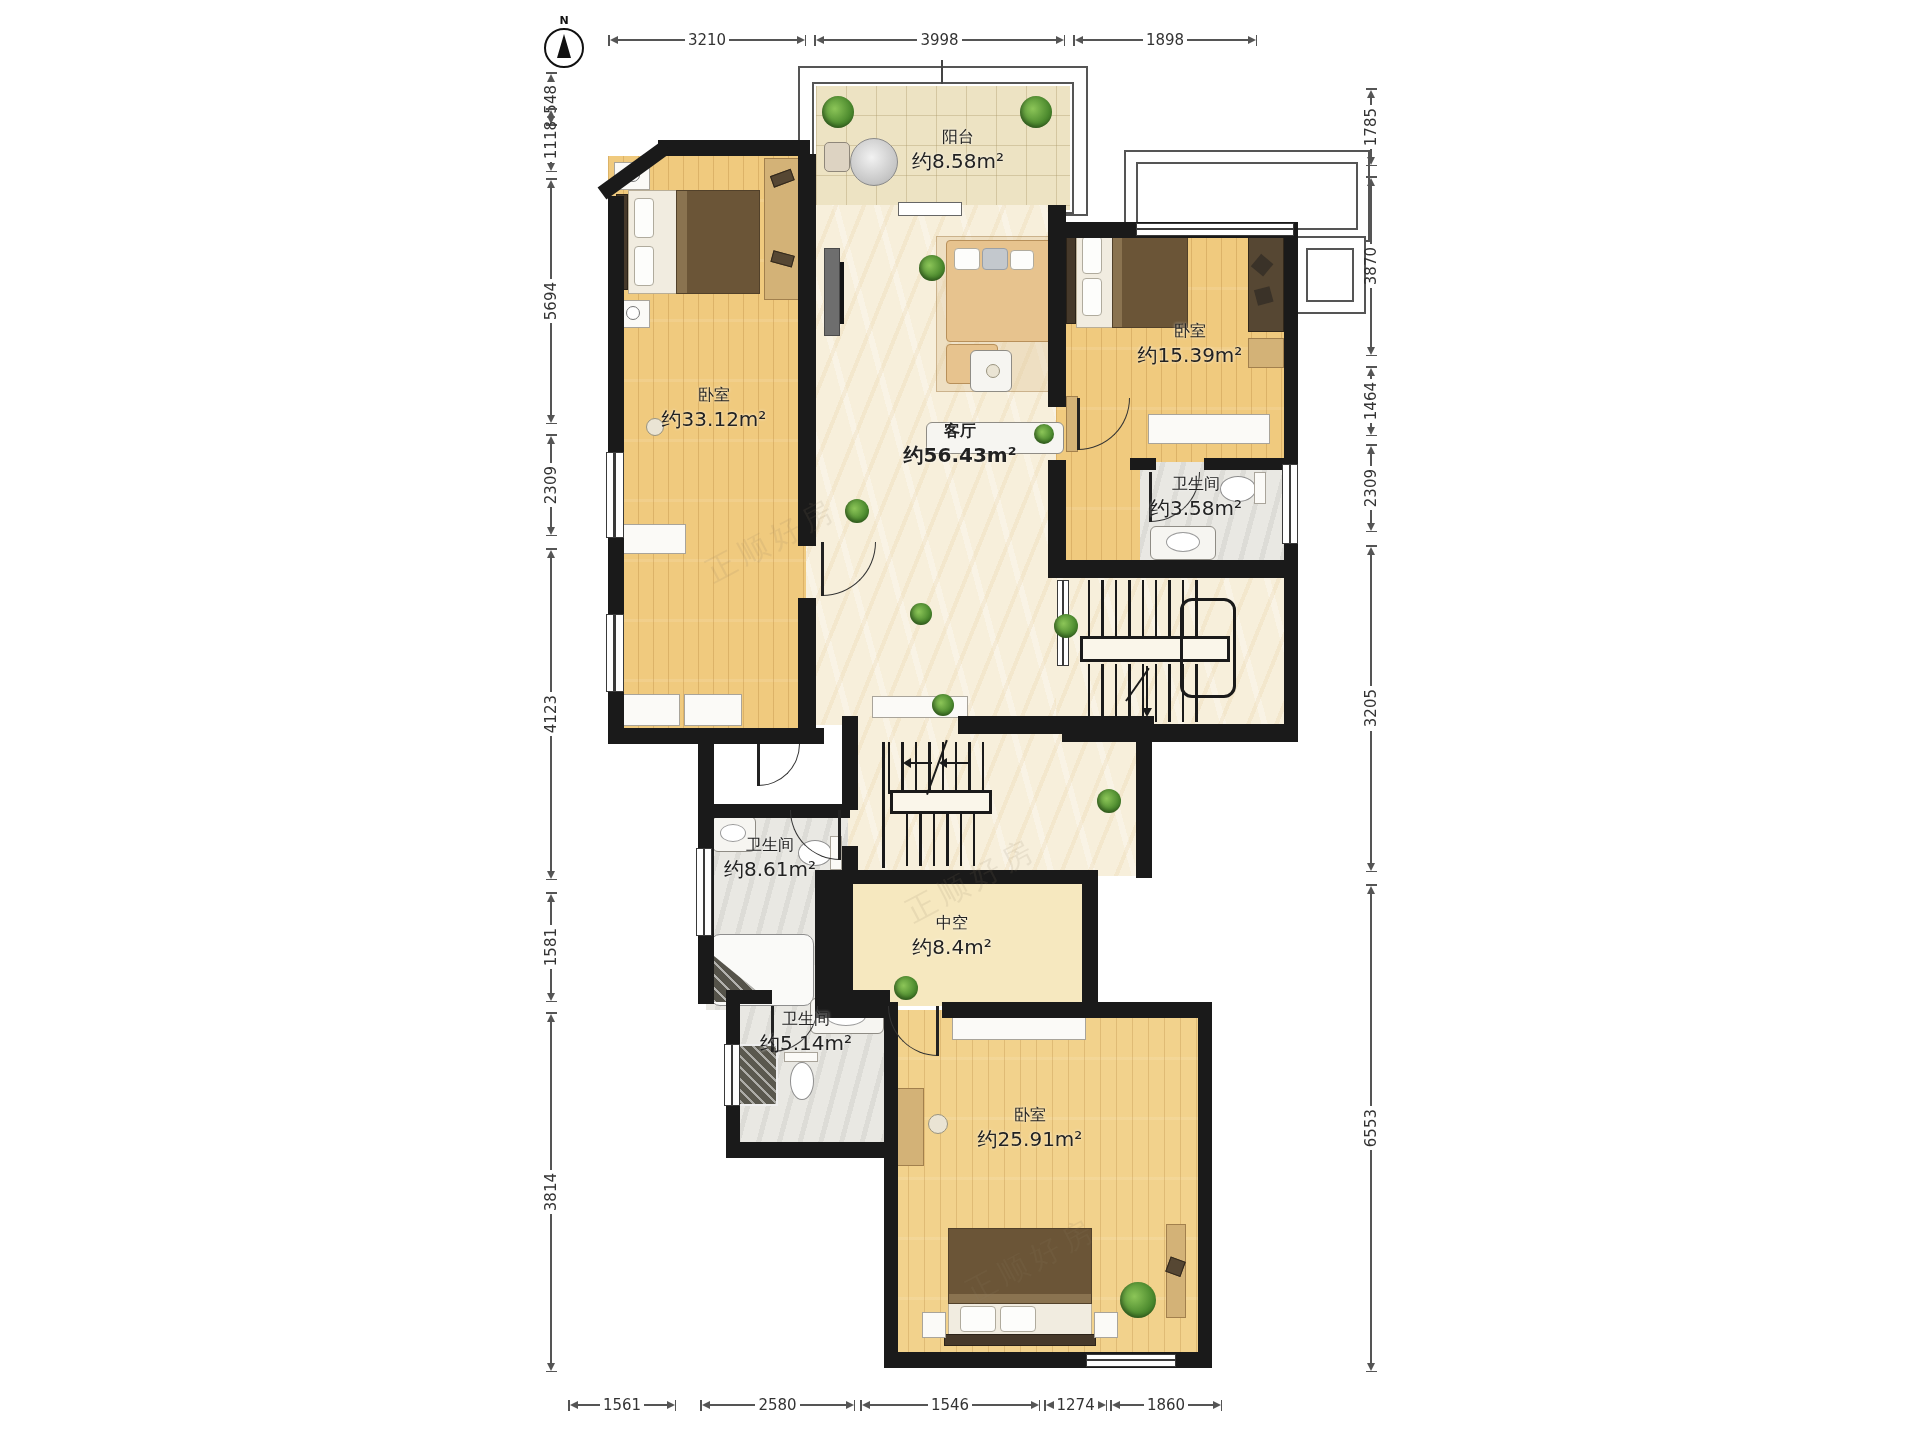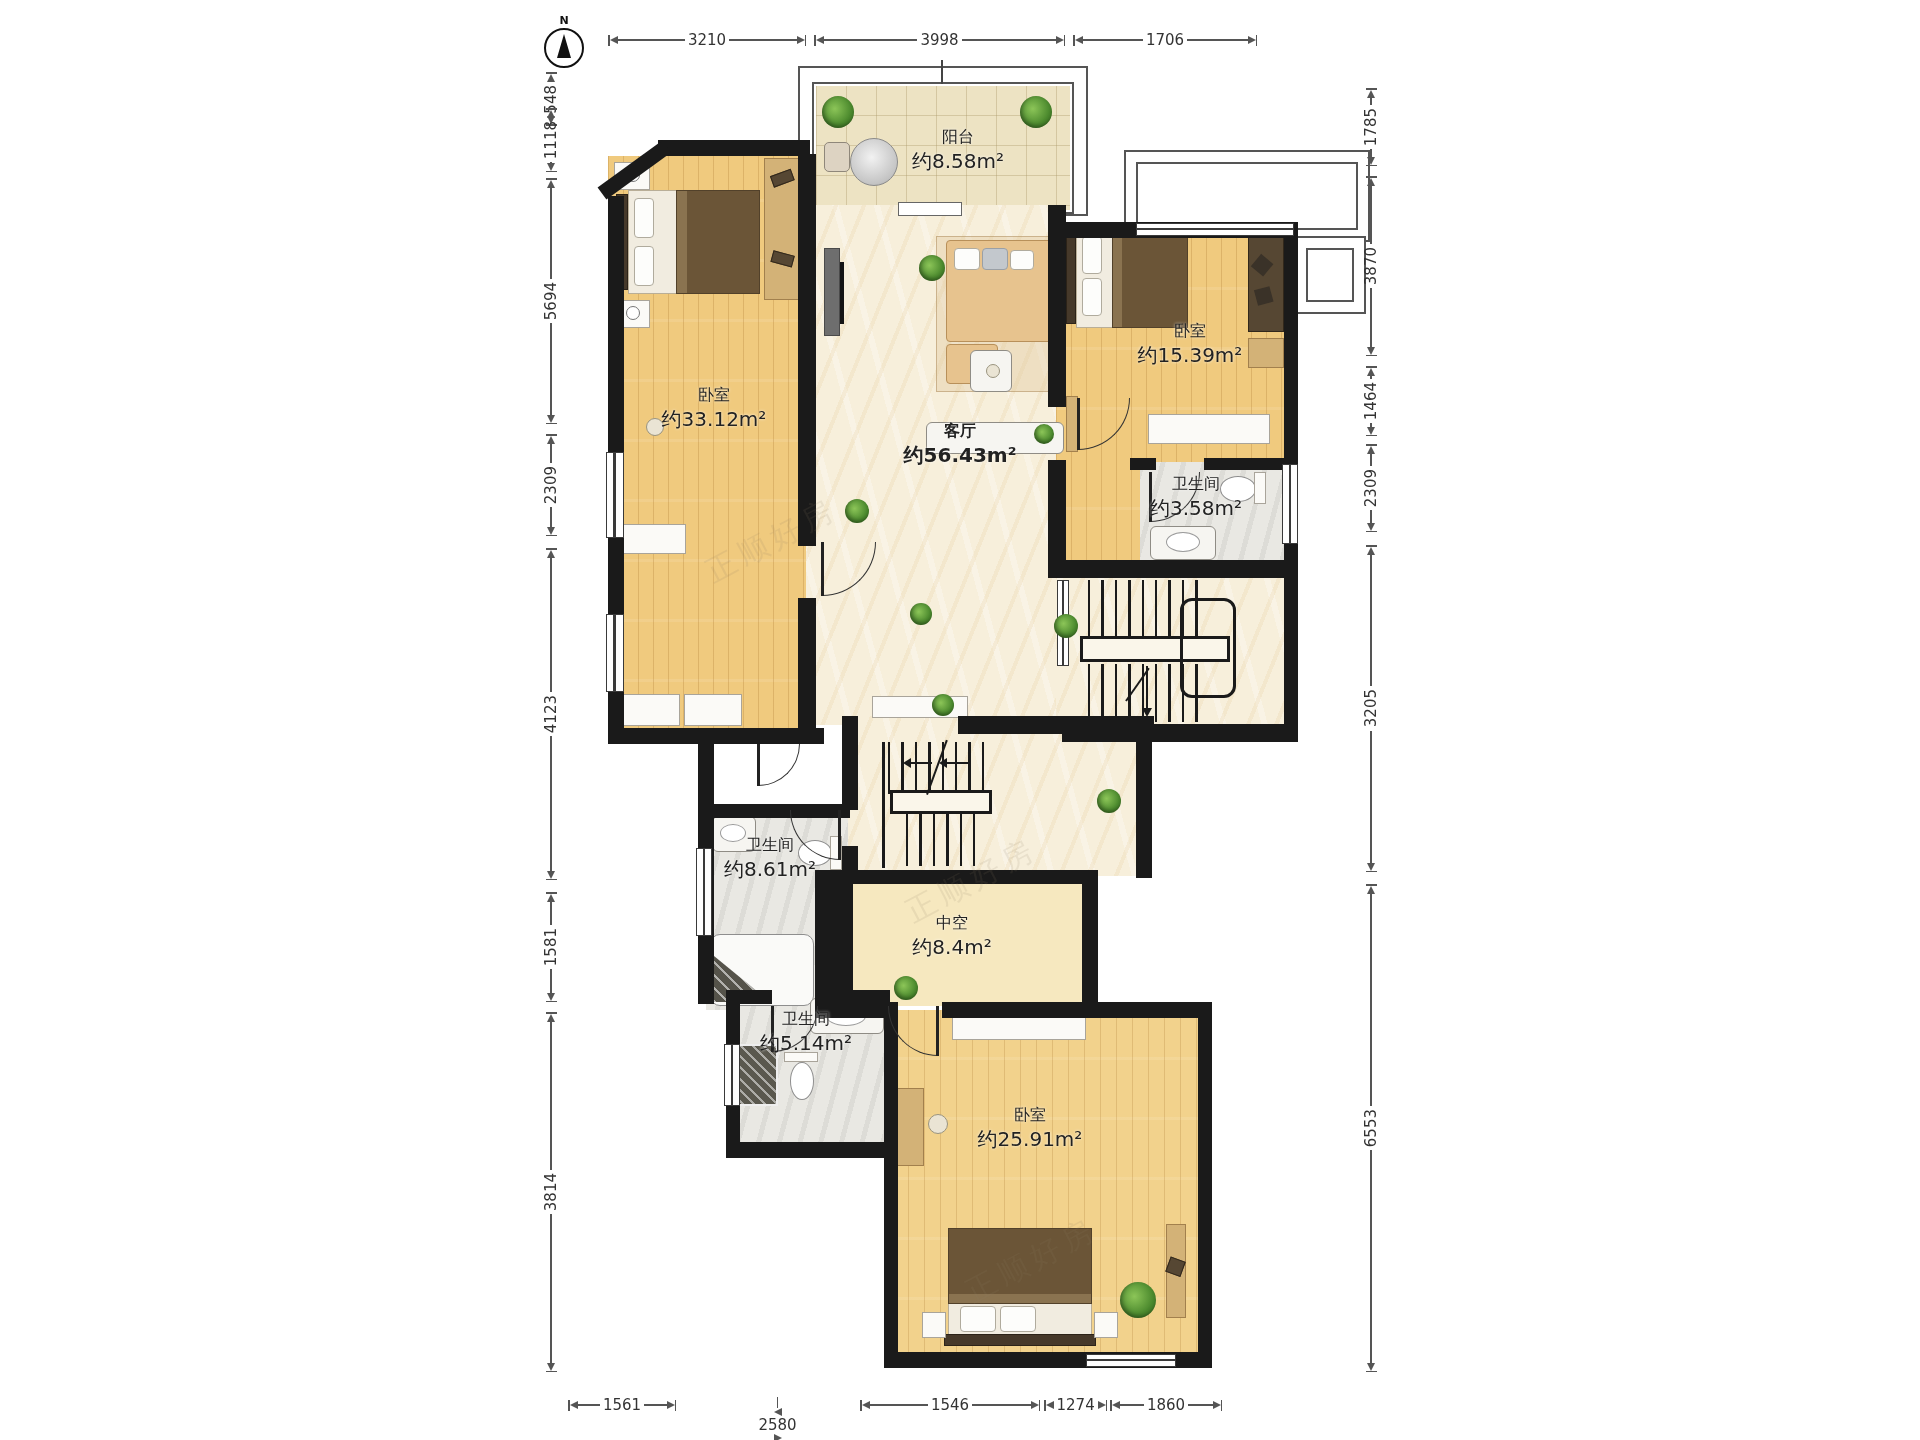--- a/index.html
+++ b/index.html
@@ -339,35 +339,35 @@
       <span class="ln"></span>
       <span class="lab">3998</span>
       <span class="ln"></span>
       <span class="tri tr"></span>
       <span class="tick"></span>
     </div>
     <div class="dim h" style="left: 1073px; top: 32px; width: 184px; height: 16px;">
       <span class="tick"></span>
       <span class="tri tl"></span>
       <span class="ln"></span>
-      <span class="lab">1706</span>
+      <span class="lab">1898</span>
       <span class="ln"></span>
       <span class="tri tr"></span>
       <span class="tick"></span>
     </div>
     <div class="dim h" style="left: 568px; top: 1397px; width: 108px; height: 16px;">
       <span class="tick"></span>
       <span class="tri tl"></span>
       <span class="ln"></span>
       <span class="lab">1561</span>
       <span class="ln"></span>
       <span class="tri tr"></span>
       <span class="tick"></span>
     </div>
-    <div class="dim h" style="left: 700px; top: 1397px; width: 155px; height: 16px; flex-direction: column;">
+    <div class="dim h" style="left: 700px; top: 1397px; width: 155px; height: 16px;">
       <span class="tick"></span>
       <span class="tri tl"></span>
       <span class="ln"></span>
       <span class="lab">2580</span>
       <span class="ln"></span>
       <span class="tri tr"></span>
       <span class="tick"></span>
     </div>
     <div class="dim h" style="left: 860px; top: 1397px; width: 180px; height: 16px;">
       <span class="tick"></span>

